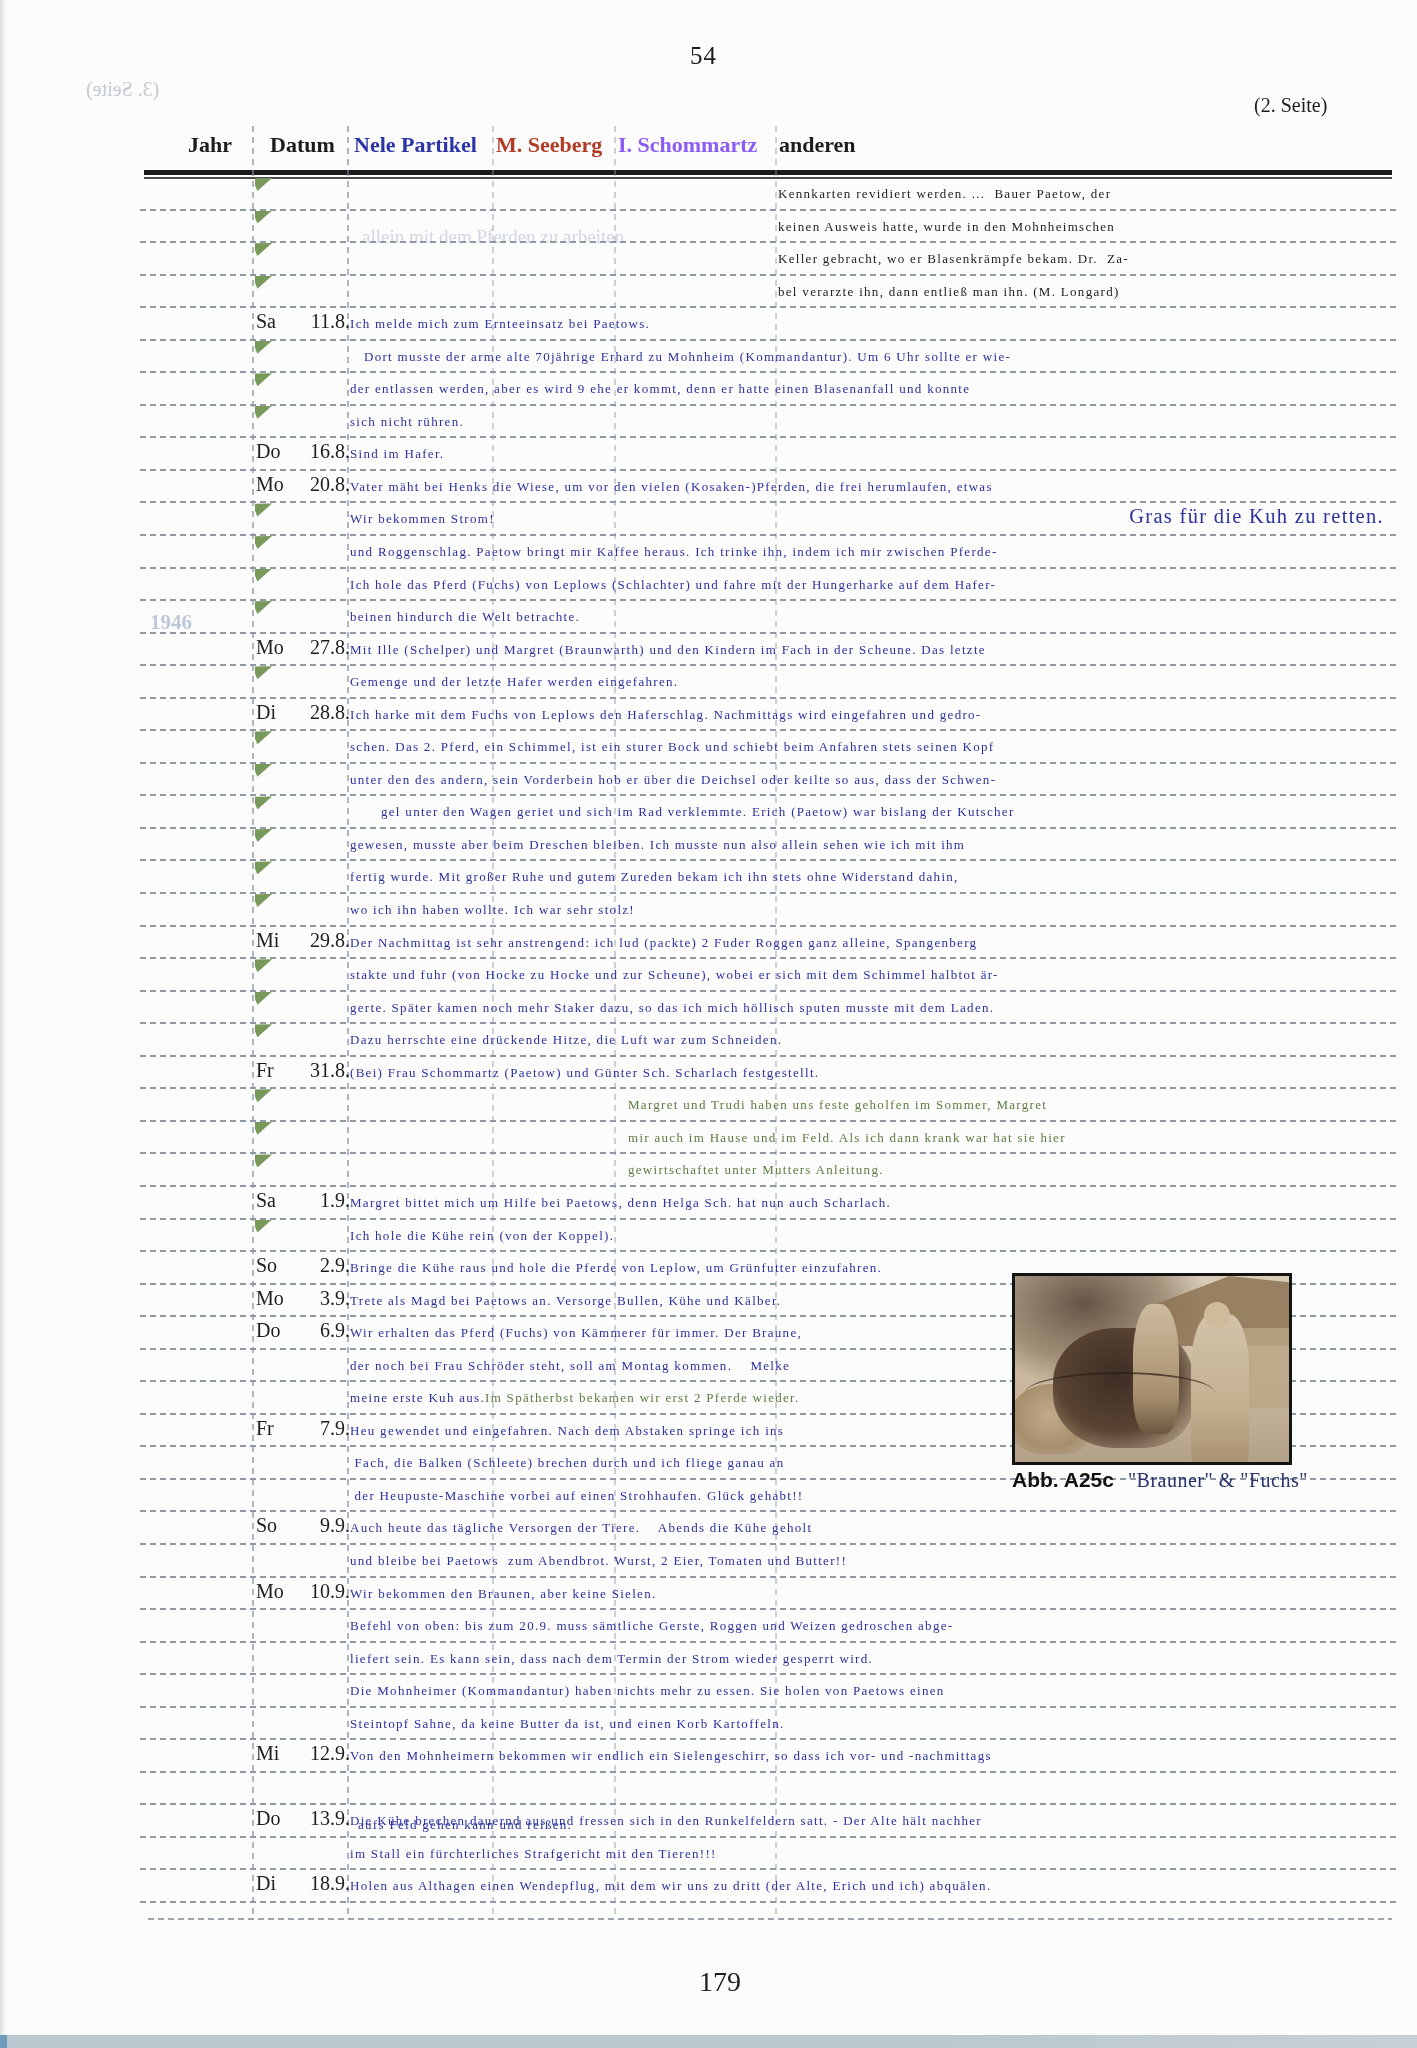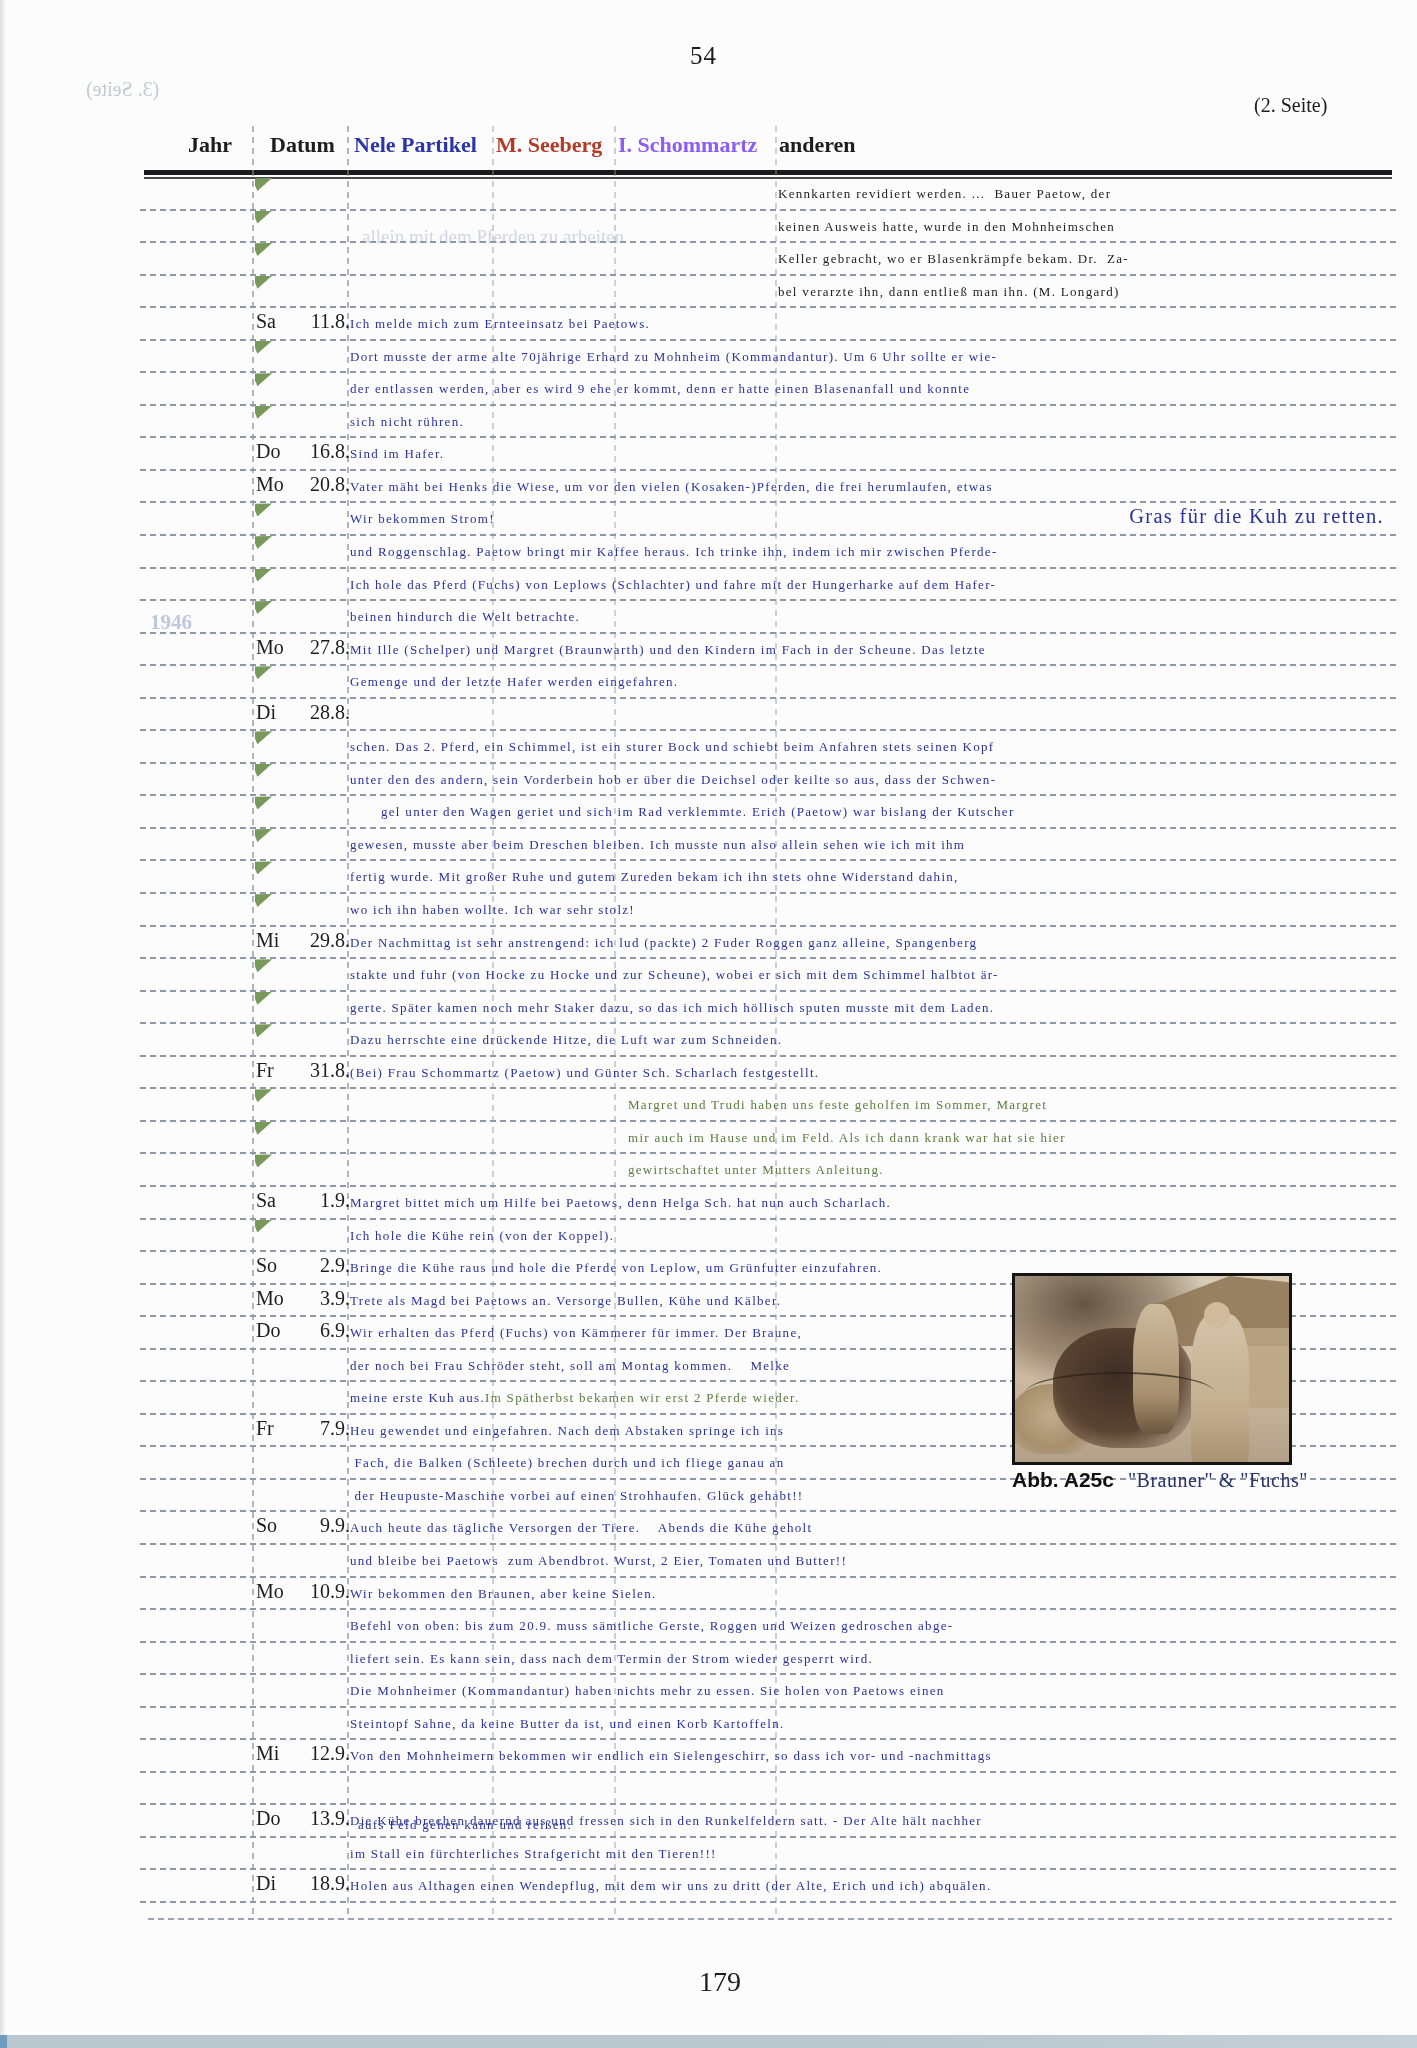--- a/index.html
+++ b/index.html
@@ -127,21 +127,21 @@
       </div>
       <div class="row">
         <div class="date">
           <span>Sa</span>
           <span>11.8.</span>
         </div>
         <div class="txt" style="left: 202px;"><span class="c-blue">Ich melde mich zum Ernteeinsatz bei Paetows.</span></div>
       </div>
       <div class="row">
         <div class="marker"></div>
-        <div class="txt" style="left: 202px; text-align: center;"><span class="c-blue">Dort musste der arme alte 70jährige Erhard zu Mohnheim (Kommandantur). Um 6 Uhr sollte er wie-</span></div>
+        <div class="txt" style="left: 216px; text-align: center;"><span class="c-blue">Dort musste der arme alte 70jährige Erhard zu Mohnheim (Kommandantur). Um 6 Uhr sollte er wie-</span></div>
       </div>
       <div class="row">
         <div class="marker"></div>
         <div class="txt" style="left: 202px;"><span class="c-blue">der entlassen werden, aber es wird 9 ehe er kommt, denn er hatte einen Blasenanfall und konnte</span></div>
       </div>
       <div class="row">
         <div class="marker"></div>
         <div class="txt" style="left: 202px;"><span class="c-blue">sich nicht rühren.</span></div>
       </div>
       <div class="row">
@@ -184,20 +184,21 @@
       </div>
       <div class="row">
         <div class="marker"></div>
         <div class="txt" style="left: 202px;"><span class="c-blue">Gemenge und der letzte Hafer werden eingefahren.</span></div>
       </div>
       <div class="row">
         <div class="date">
           <span>Di</span>
           <span>28.8.</span>
         </div>
+        <div class="txt" style="left: 202px;"><span class="c-blue">Ich harke mit dem Fuchs von Leplows den Haferschlag. Nachmittags wird eingefahren und gedro-</span></div>
       </div>
       <div class="row">
         <div class="marker"></div>
         <div class="txt" style="left: 202px;"><span class="c-blue">schen. Das 2. Pferd, ein Schimmel, ist ein sturer Bock und schiebt beim Anfahren stets seinen Kopf</span></div>
       </div>
       <div class="row">
         <div class="marker"></div>
         <div class="txt" style="left: 202px;"><span class="c-blue">unter den des andern, sein Vorderbein hob er über die Deichsel oder keilte so aus, dass der Schwen-</span></div>
       </div>
       <div class="row">

